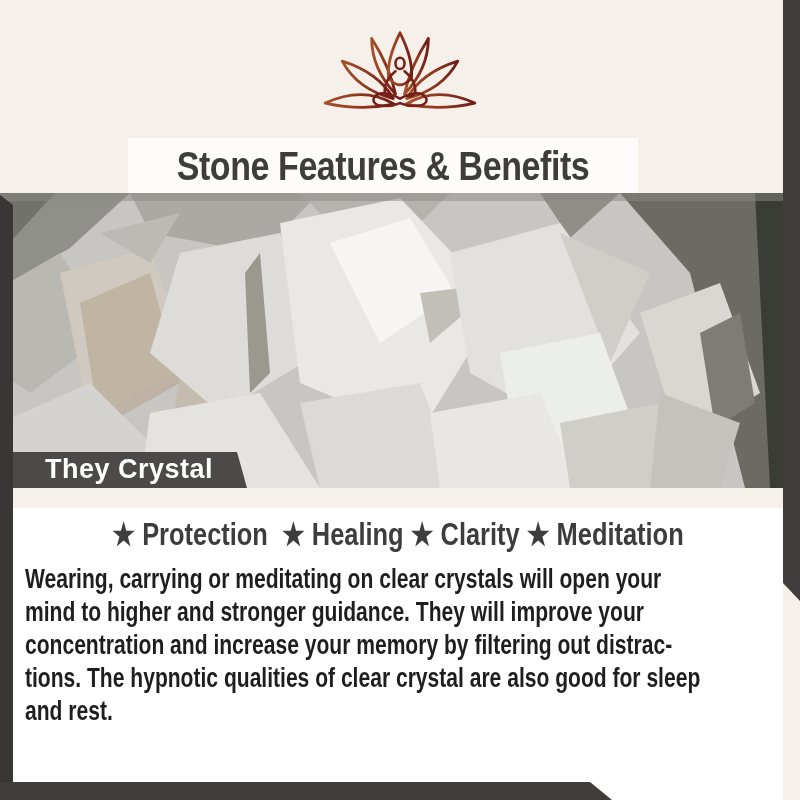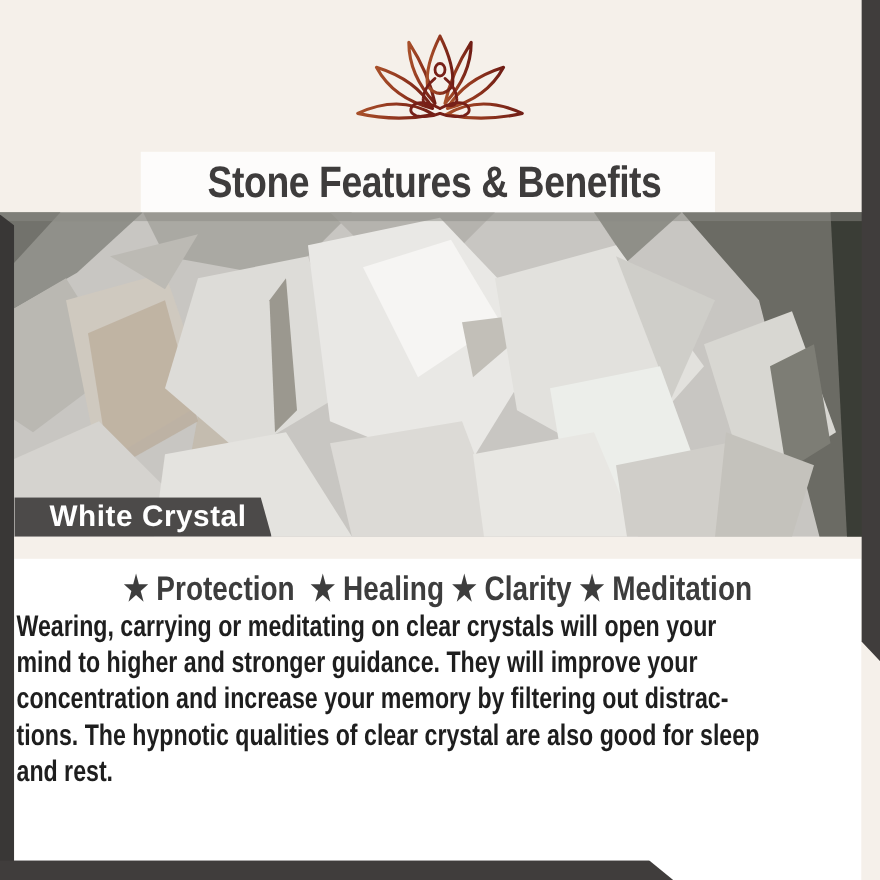--- a/index.html
+++ b/index.html
@@ -12,38 +12,38 @@
   .left-bar{position:absolute;left:0;top:195px;width:13px;height:605px;background:#393736;
     clip-path:polygon(0 0,13px 10px,13px 605px,0 605px);}
   .bottom-band{position:absolute;left:0;top:782px;width:612px;height:18px;background:#403d3c;
     clip-path:polygon(0 0,590px 0,612px 18px,0 18px);}
 
   
   .logo{position:absolute;left:315px;top:26px;width:170px;height:85px;}
   .brand-name{position:absolute;left:0;top:112px;width:800px;text-align:center;
     font-family:"Liberation Serif",serif;font-size:15px;letter-spacing:3.5px;color:#3a3130;font-weight:400;}
 
-  .title-banner{position:absolute;left:128px;top:138px;width:510px;height:56px;background:#fdfcfb;padding-left:12px;}
+  .title-banner{position:absolute;left:128px;top:138px;width:510px;height:56px;background:#fdfcfb;}
   .title-text{width:100%;height:56px;line-height:57px;text-align:center;font-weight:700;
     font-size:40px;letter-spacing:-0.5px;color:#3e3c3c;transform:scaleX(0.85);transform-origin:50% 50%;white-space:nowrap;}
 
   
   .photo{position:absolute;left:0;top:193px;width:800px;height:295px;}
   .photo svg{display:block;width:800px;height:295px;}
 
   
   .label-band{position:absolute;left:13px;top:452px;width:234px;height:36px;background:#4c4a49;
     clip-path:polygon(0 0,224px 0,234px 36px,0 36px);}
   .label-text{padding-left:32px;line-height:35px;font-size:27px;font-weight:700;letter-spacing:0.5px;color:#ffffff;white-space:nowrap;}
 
   
   .panel{position:absolute;left:13px;top:508px;width:770px;height:336px;background:#ffffff;}
   .features-line{margin-top:8px;width:770px;text-align:center;font-weight:700;font-size:31px;color:#3d3d3d;
     transform:scaleX(0.82);transform-origin:50% 50%;white-space:pre;}
-  .body-text{padding-left:2px;color:#1e1e1e;}
+  .body-text{margin-top:10px;padding-left:12px;color:#1e1e1e;}
   .body-line{font-size:27px;font-weight:700;line-height:33px;white-space:nowrap;
     transform:scaleX(0.78);transform-origin:0 50%;}
 </style>
 </head>
 <body>
 
 <div class="page">
 
   <svg class="logo" viewBox="0 0 300 150">
     <defs>
@@ -104,21 +104,21 @@
       <polygon points="150,220 260,200 320,295 140,295" fill="#e4e3df"></polygon>
       <polygon points="300,210 420,190 460,295 320,295" fill="#dcdad6"></polygon>
       <polygon points="430,220 540,200 580,295 440,295" fill="#e8e7e3"></polygon>
       <polygon points="560,230 660,210 700,295 570,295" fill="#d0cec9"></polygon>
       <polygon points="660,200 740,230 720,295 650,295" fill="#c4c2bc"></polygon>
       <rect x="0" y="0" width="800" height="8" fill="#8a8a84" opacity="0.5"></rect>
     </svg>
   </div>
 
   <div class="label-band">
-    <div class="label-text">White Crystal</div>
+    <div class="label-text">They Crystal</div>
   </div>
 
   <div class="panel">
     <div class="features-line">★ Protection  ★ Healing ★ Clarity ★ Meditation</div>
     <div class="body-text">
       <div class="body-line">Wearing, carrying or meditating on clear crystals will open your</div>
       <div class="body-line">mind to higher and stronger guidance. They will improve your</div>
       <div class="body-line">concentration and increase your memory by filtering out distrac-</div>
       <div class="body-line">tions. The hypnotic qualities of clear crystal are also good for sleep</div>
       <div class="body-line">and rest.</div>

